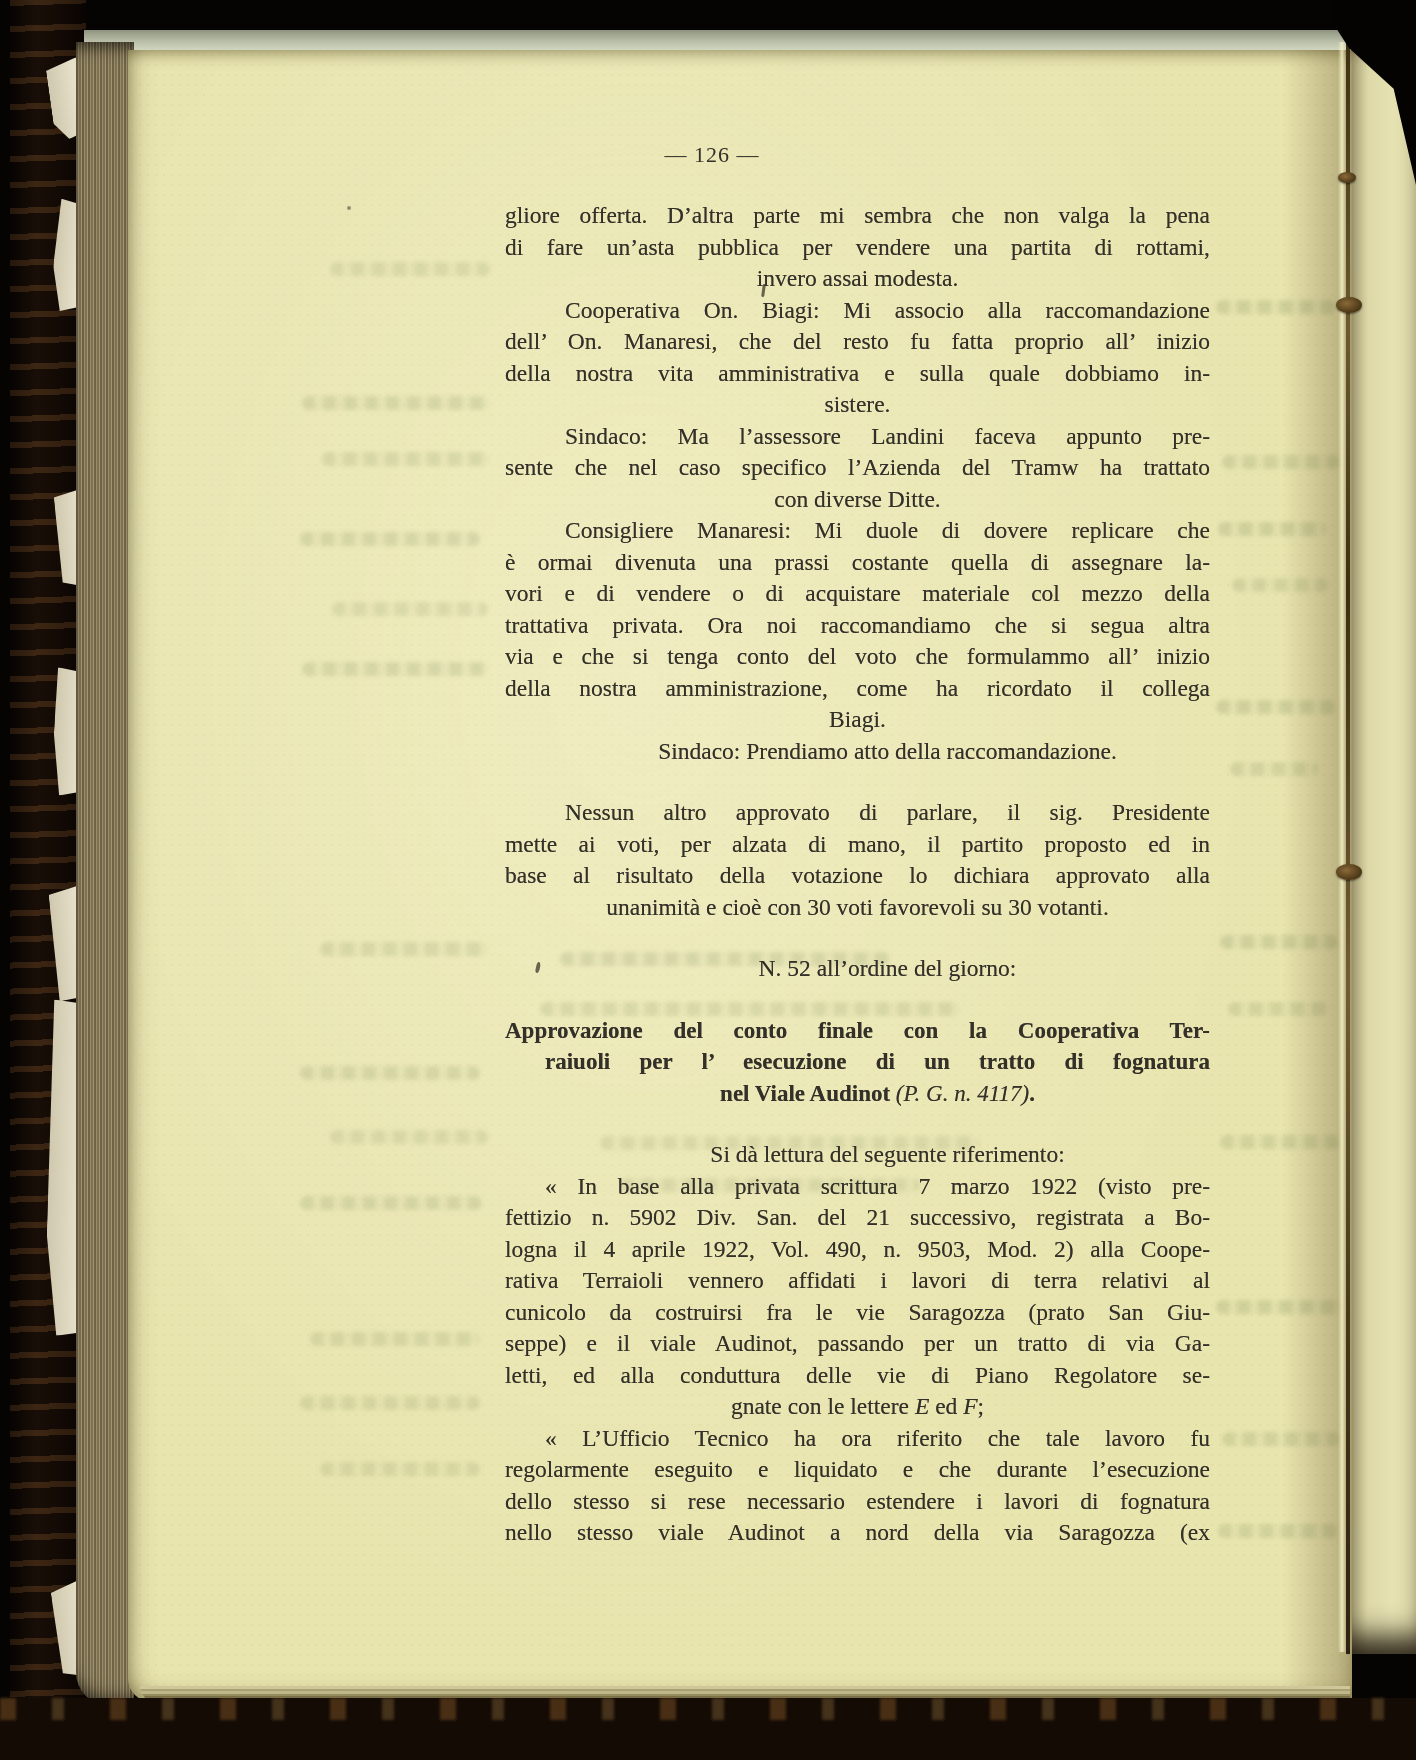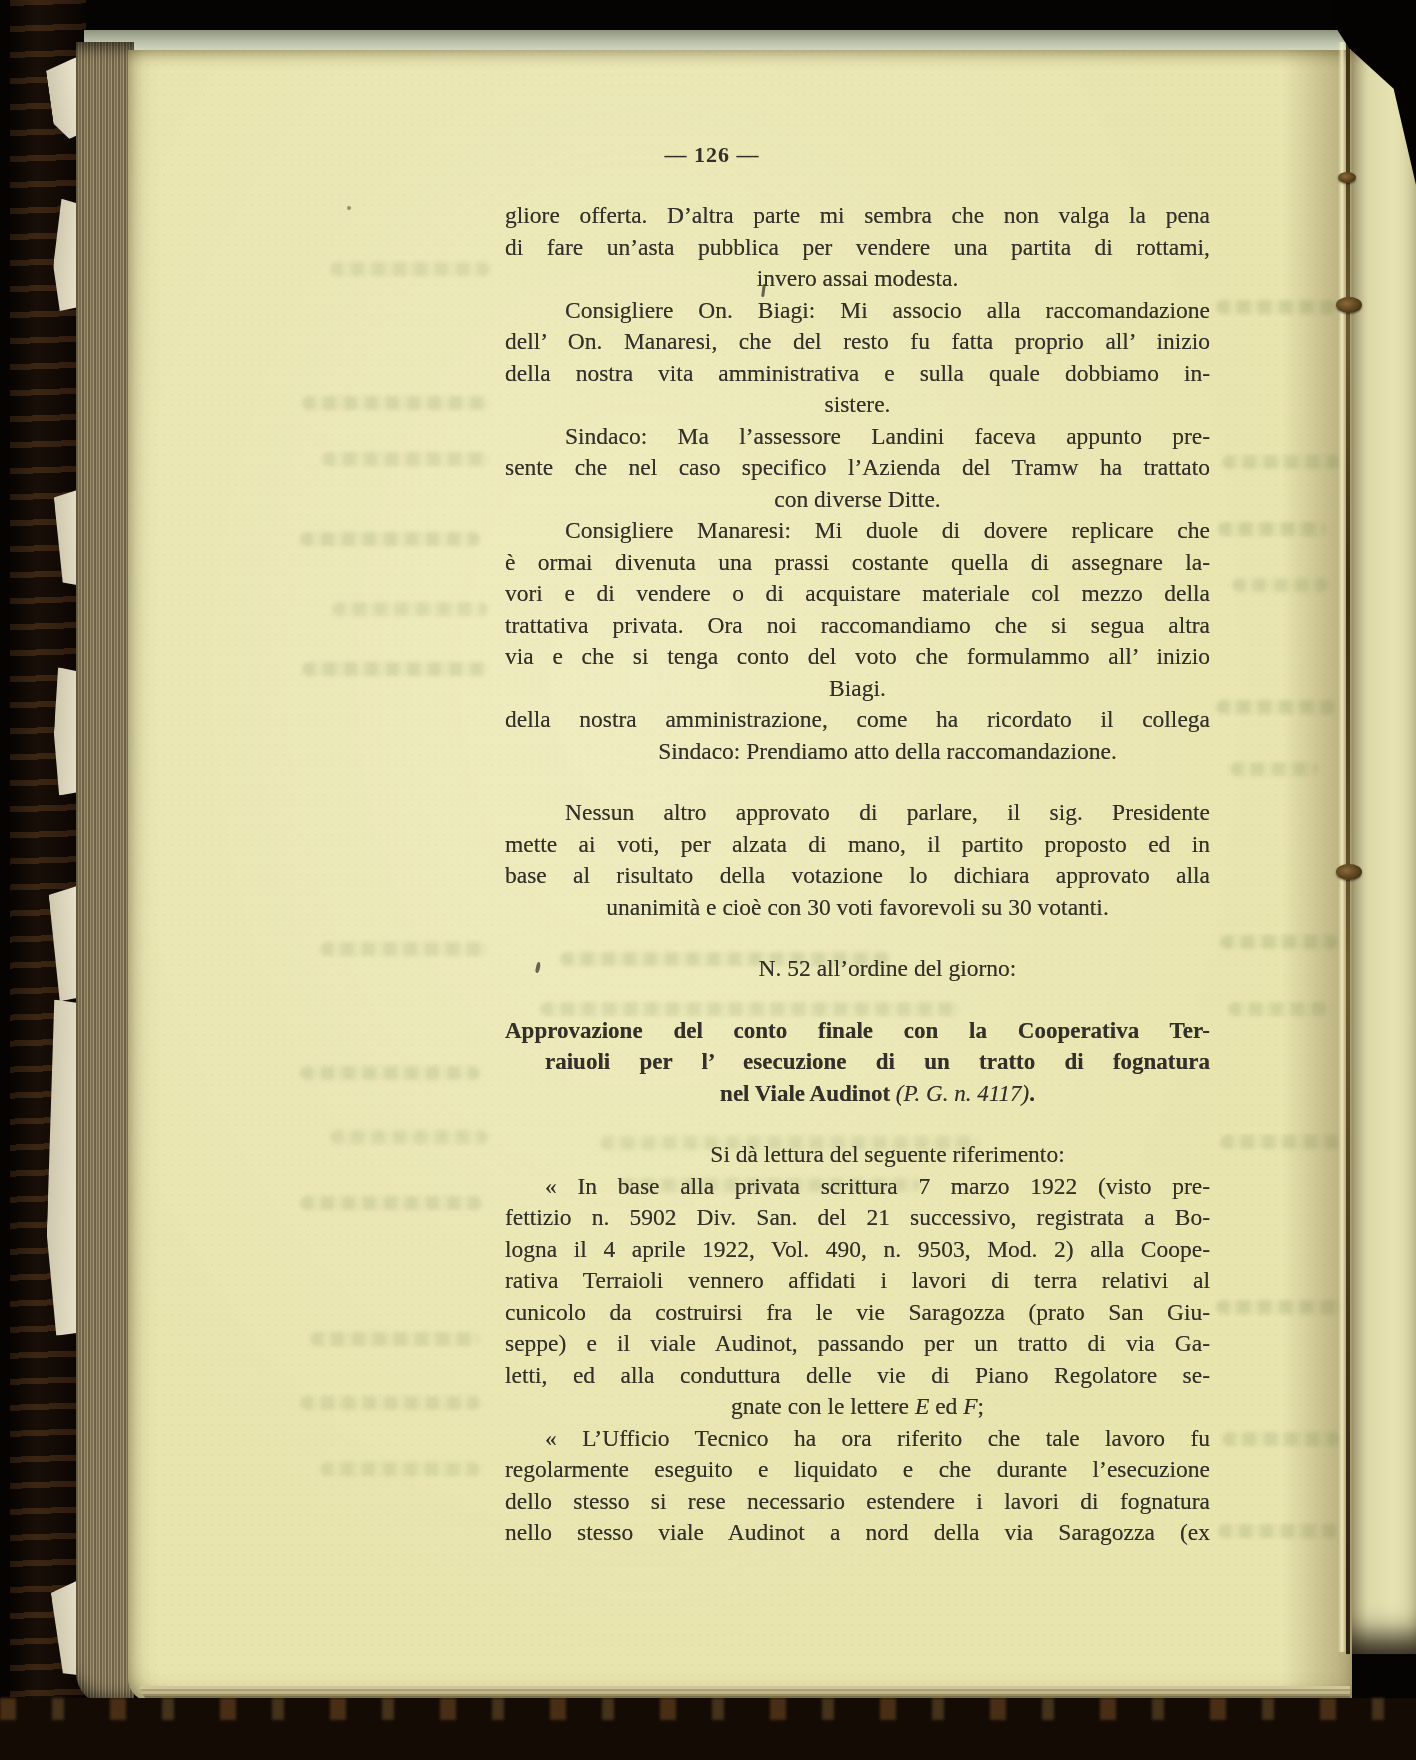--- a/index.html
+++ b/index.html
@@ -28,21 +28,21 @@
                    inset 0 -16px 26px -14px rgba(70,58,22,.45);}
   .page:before{content:"";position:absolute;inset:0;border-radius:inherit;pointer-events:none;
         background:radial-gradient(ellipse at 42% 38%,rgba(255,253,235,.30),rgba(255,253,235,0) 68%),
                    radial-gradient(rgba(150,130,55,.07) 1px,rgba(0,0,0,0) 1.3px);
         background-size:auto,8px 10px;}
   .gutter-shade{position:absolute;right:0;top:0;width:70px;height:100%;pointer-events:none;
         background:linear-gradient(90deg,rgba(90,70,30,0),rgba(90,70,30,.38));}
 
   
   .page-number{position:absolute;left:434px;top:92px;width:300px;text-align:center;
-        font-size:22px;font-weight:bold;color:#33302a;letter-spacing:1px;}
+        font-size:22px;font-weight:normal;color:#33302a;letter-spacing:1px;}
   .text-column{position:absolute;left:377px;top:150px;width:705px;color:#33302a;
         font-size:23.5px;z-index:3;}
   .line{height:31.5px;line-height:31.5px;overflow:hidden;text-align:center;white-space:normal;
         text-shadow:0 0 .5px rgba(45,40,28,.55);}
   .line.just{text-align:justify;text-align-last:justify;}
   .ind-para{padding-left:60px;}
   .ind-quote{padding-left:40px;}
   .ind-hang{padding-left:40px;}
   .block{margin:0;}
   .block.gap{margin-top:30px;}
@@ -129,38 +129,38 @@
         <div class="smudge" style="left: 472px; top: 1086px; width: 380px; opacity: 0.22;"></div>
         <div class="smudge" style="left: 492px; top: 1128px; width: 300px; opacity: 0.22;"></div>
       </div>
     <div class="text-column" id="text-column">
         <div class="block">
           <div class="line just"><span>gliore offerta. D’altra parte mi sembra che non valga la pena</span></div>
           <div class="line just"><span>di fare un’asta pubblica per vendere una partita di rottami,</span></div>
           <div class="line"><span>invero assai modesta.</span></div>
         </div>
         <div class="block">
-          <div class="line just ind-para"><span>Consigliere On. </span><span class="b">Biagi:</span><span> Mi associo alla raccomandazione</span></div>
+          <div class="line just ind-para"><span>Cooperativa On. </span><span class="b">Biagi:</span><span> Mi associo alla raccomandazione</span></div>
           <div class="line just"><span>dell’ On. Manaresi, che del resto fu fatta proprio all’ inizio</span></div>
           <div class="line just"><span>della nostra vita amministrativa e sulla quale dobbiamo in-</span></div>
           <div class="line"><span>sistere.</span></div>
         </div>
         <div class="block">
           <div class="line just ind-para"><span class="b">Sindaco:</span><span> Ma l’assessore Landini faceva appunto pre-</span></div>
           <div class="line just"><span>sente che nel caso specifico l’Azienda del Tramw ha trattato</span></div>
           <div class="line"><span>con diverse Ditte.</span></div>
         </div>
         <div class="block">
           <div class="line just ind-para"><span>Consigliere </span><span class="b">Manaresi:</span><span> Mi duole di dovere replicare che</span></div>
           <div class="line just"><span>è ormai divenuta una prassi costante quella di assegnare la-</span></div>
           <div class="line just"><span>vori e di vendere o di acquistare materiale col mezzo della</span></div>
           <div class="line just"><span>trattativa privata. Ora noi raccomandiamo che si segua altra</span></div>
           <div class="line just"><span>via e che si tenga conto del voto che formulammo all’ inizio</span></div>
+          <div class="line just"><span>della nostra amministrazione, come ha ricordato il collega</span></div>
           <div class="line"><span>Biagi.</span></div>
-          <div class="line just"><span>della nostra amministrazione, come ha ricordato il collega</span></div>
         </div>
         <div class="block">
           <div class="line ind-para"><span class="b">Sindaco:</span><span> Prendiamo atto della raccomandazione.</span></div>
         </div>
         <div class="block gap">
           <div class="line just ind-para"><span>Nessun altro approvato di parlare, il sig. </span><span class="b">Presidente</span></div>
           <div class="line just"><span>mette ai voti, per alzata di mano, il partito proposto ed in</span></div>
           <div class="line just"><span>base al risultato della votazione lo dichiara approvato alla</span></div>
           <div class="line"><span>unanimità e cioè con 30 voti favorevoli su 30 votanti.</span></div>
         </div>

